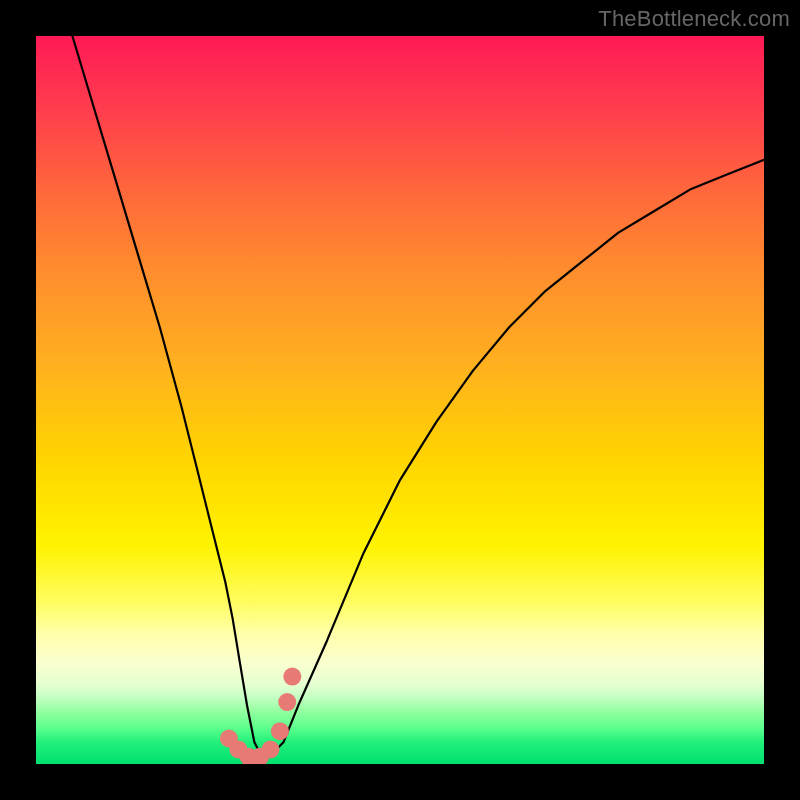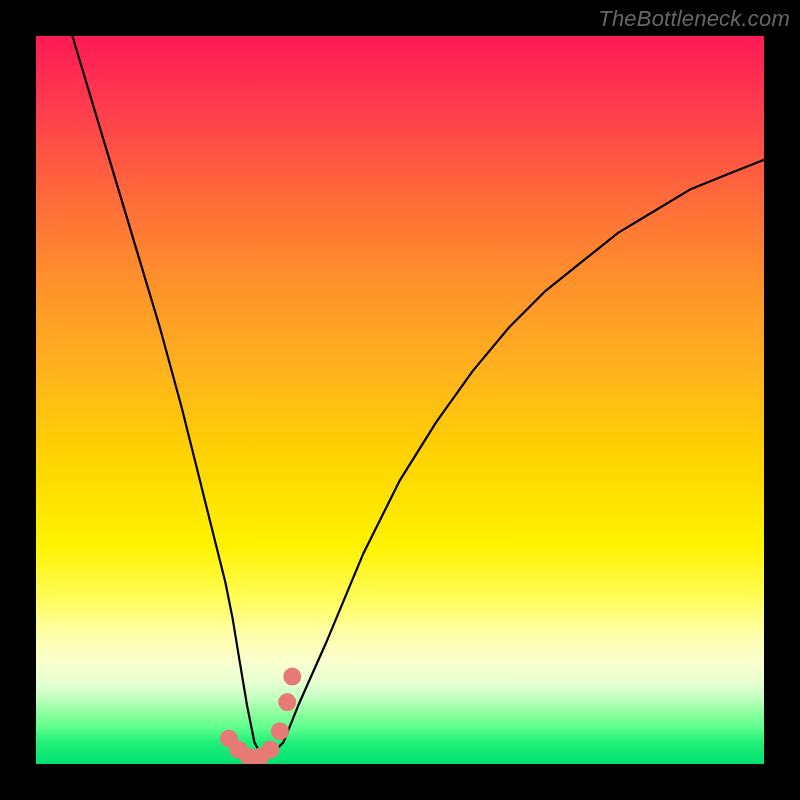--- a/index.html
+++ b/index.html
@@ -9,21 +9,20 @@
     height: 800px;
     overflow: hidden;
     background: #000;
     font-family: Arial, Helvetica, sans-serif;
   }
   .frame {
     position: absolute;
     top: 0; left: 0;
     width: 800px; height: 800px;
     background: #000;
-    font-style: italic;
   }
   
   .plot {
     position: absolute;
     top: 36px;
     left: 36px;
     width: 728px;   
     height: 728px;
     overflow: hidden;
   }

